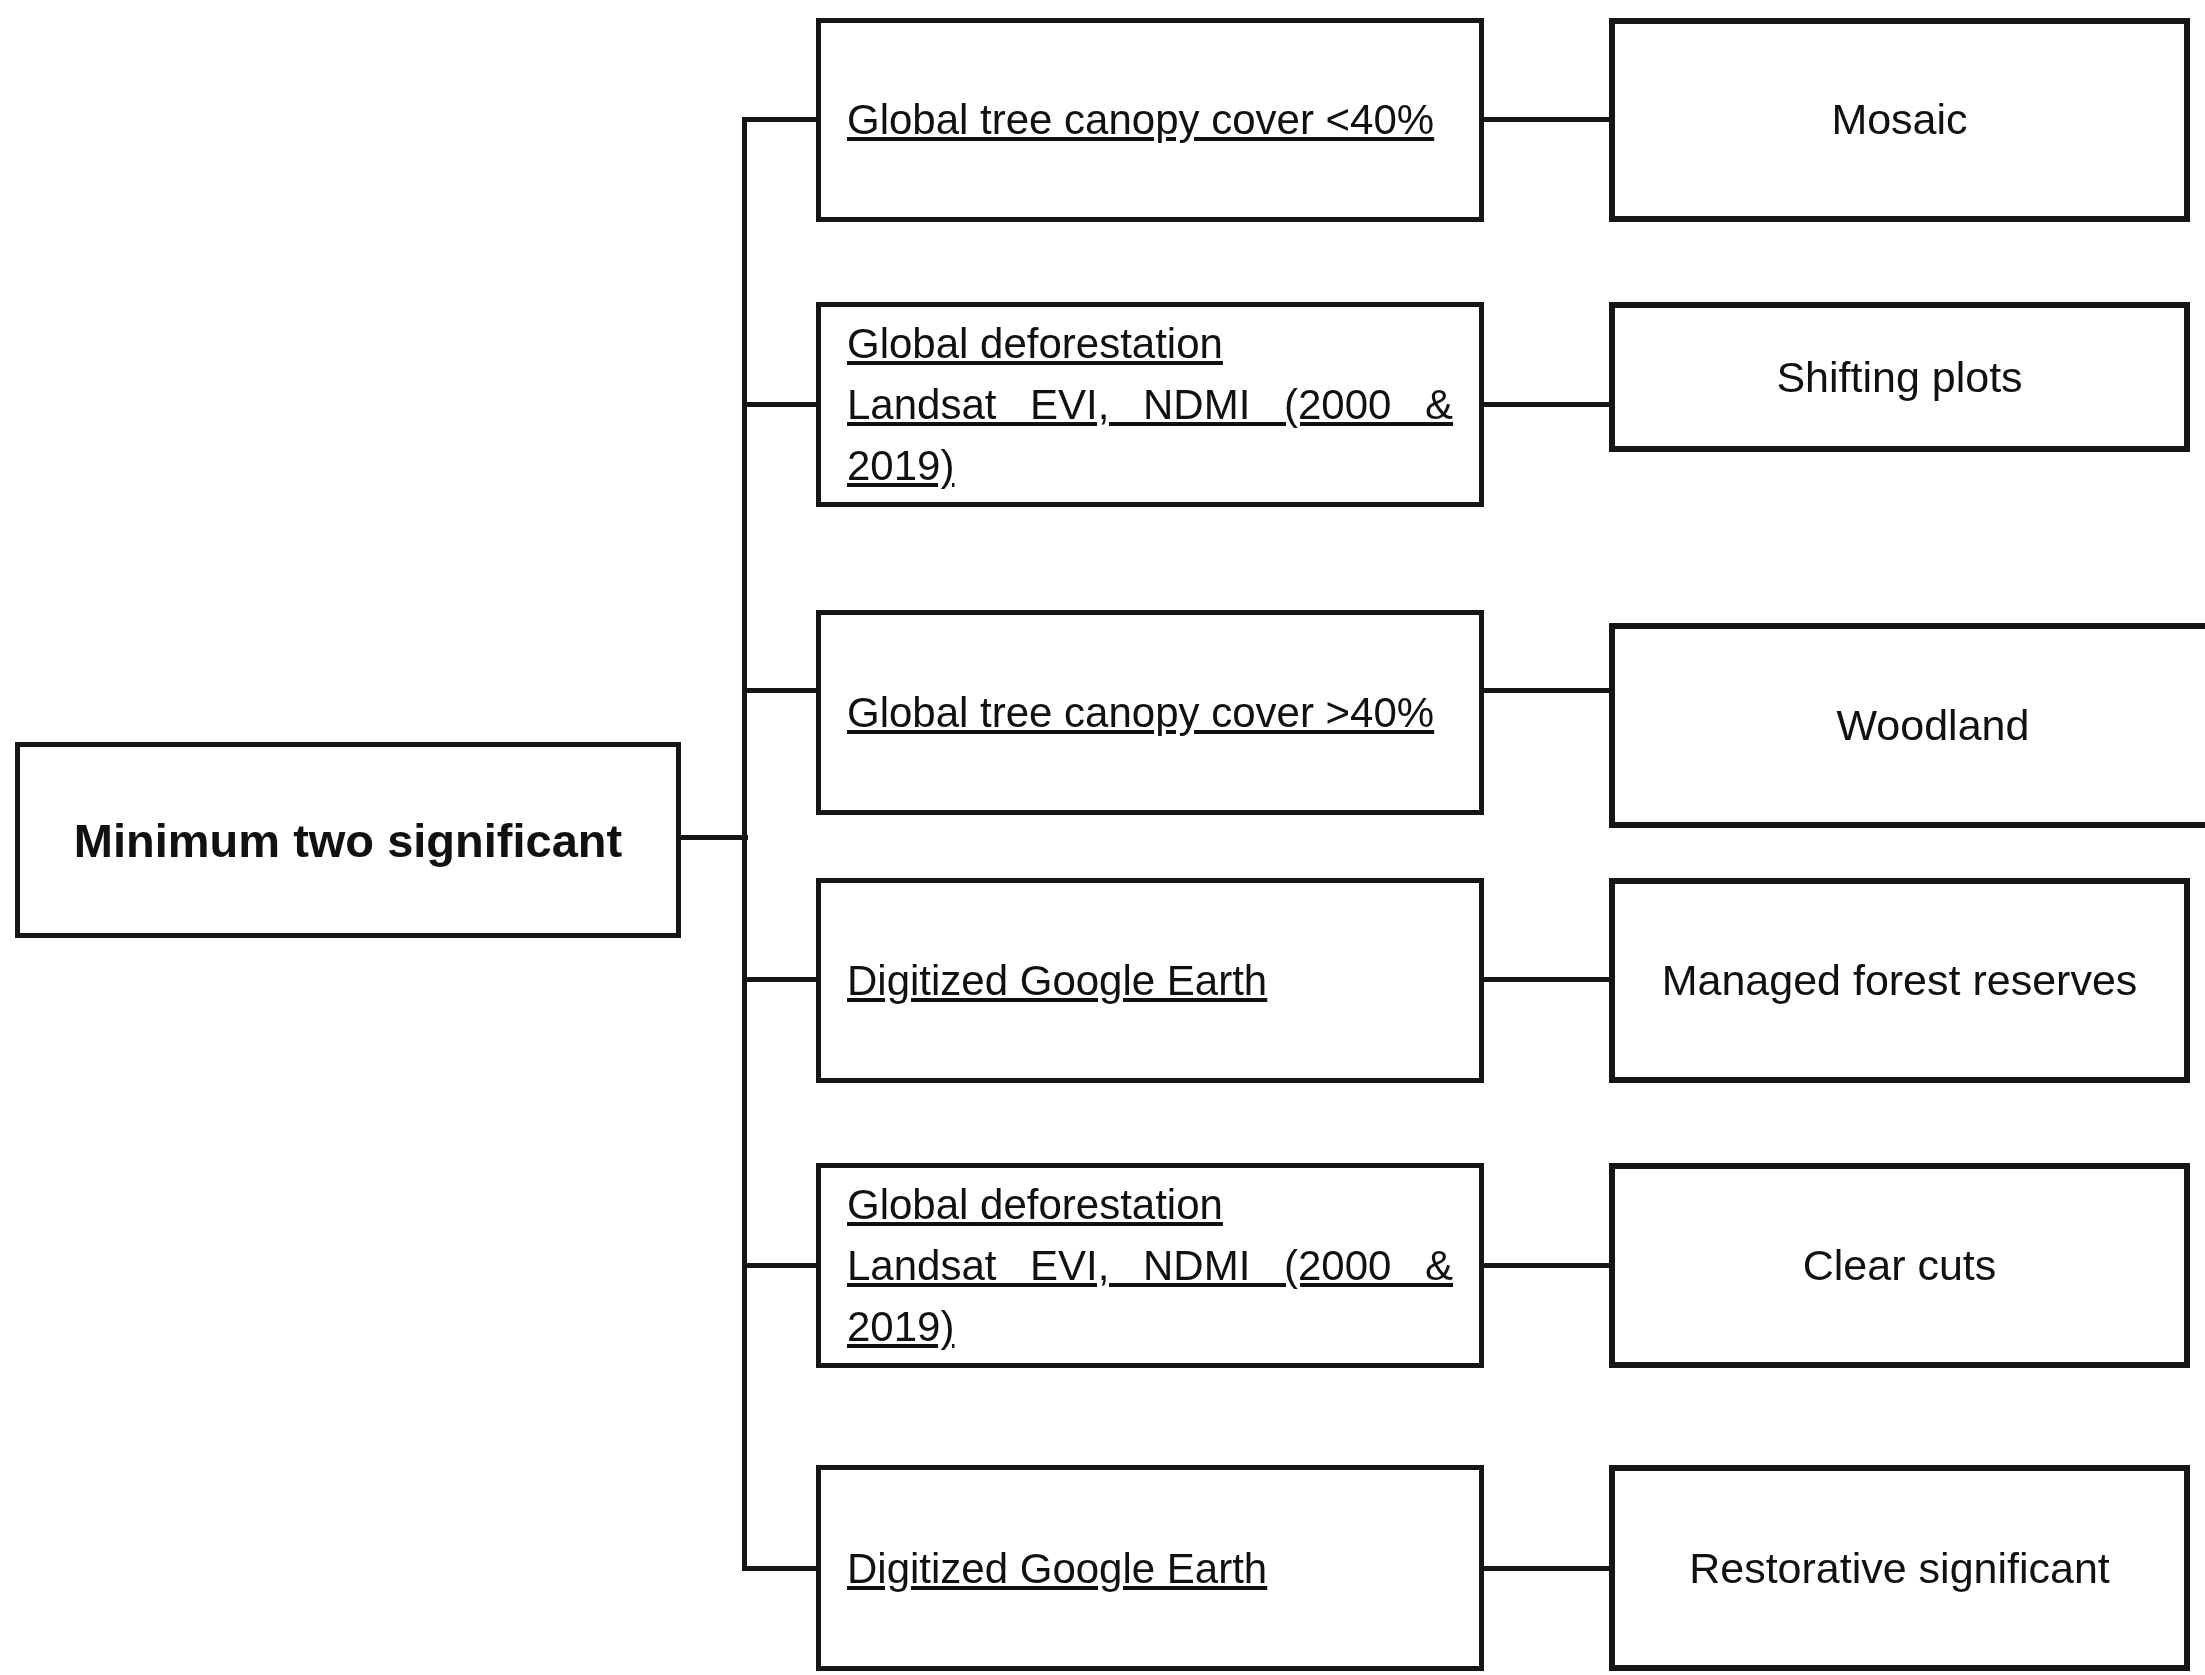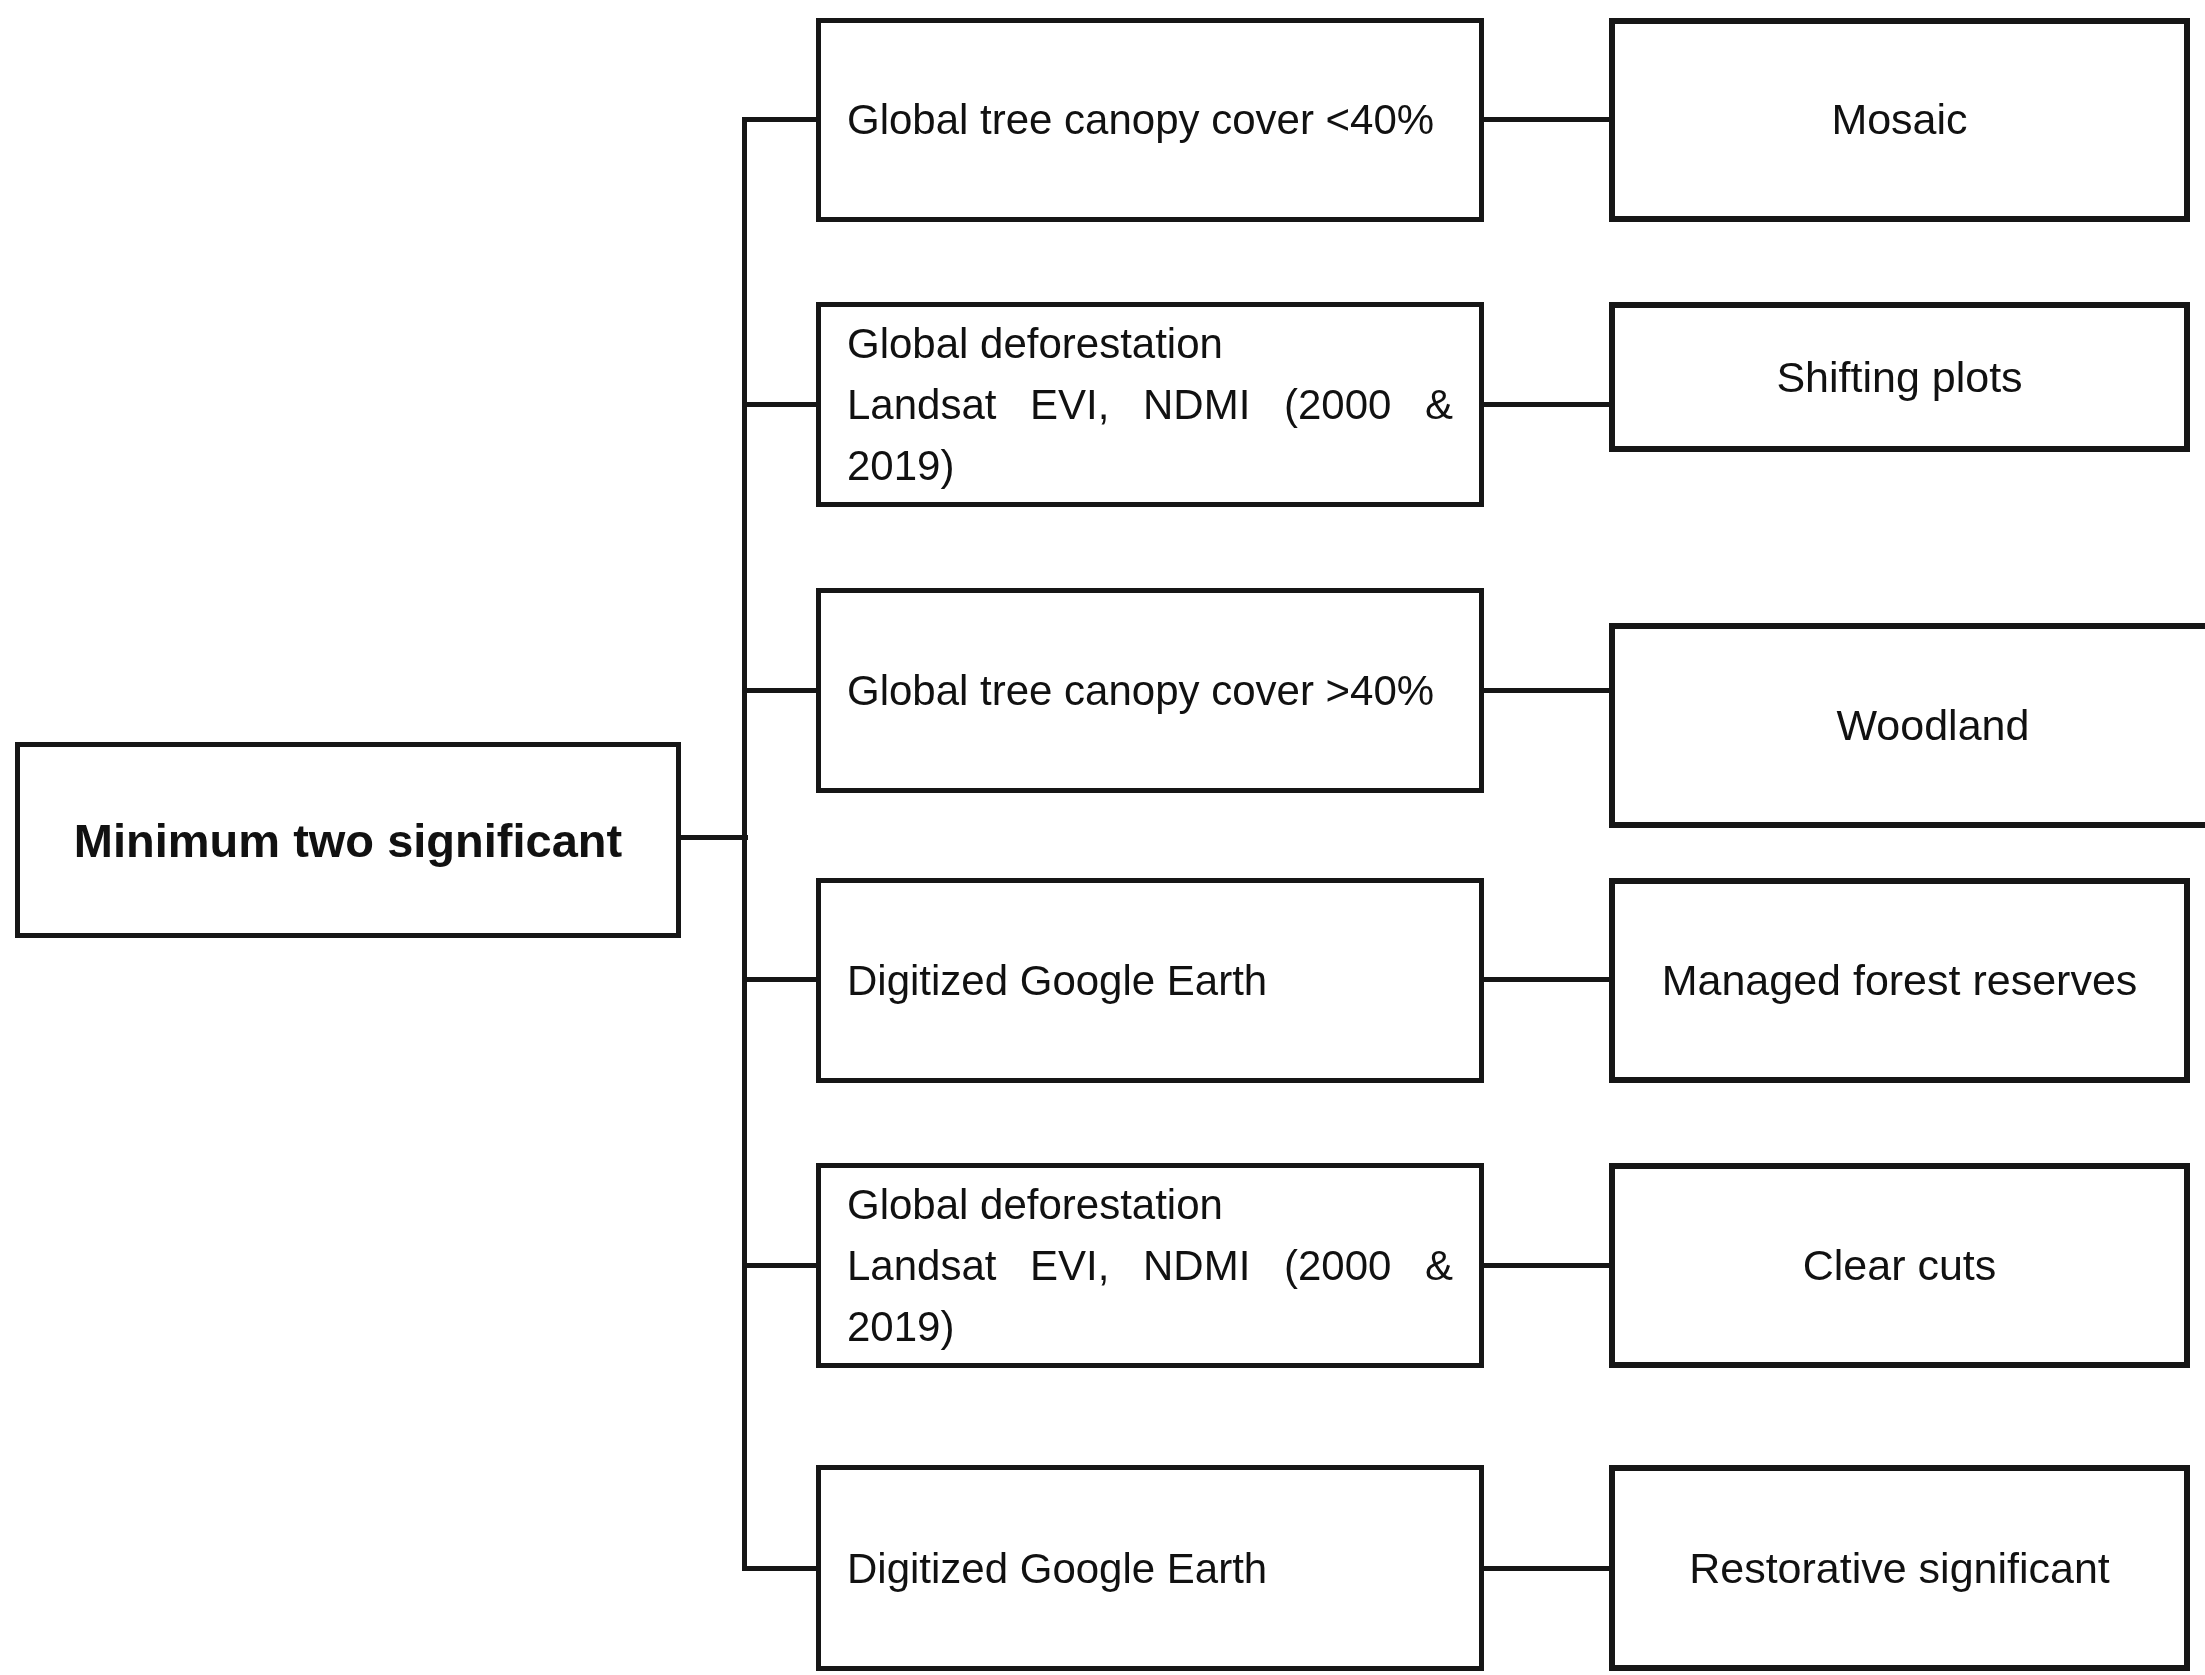--- a/index.html
+++ b/index.html
@@ -8,21 +8,21 @@
     font-family:"Liberation Sans","DejaVu Sans",sans-serif;
     color:#111111;
   }
   #diagram{position:relative;width:2205px;height:1675px;background:#ffffff;overflow:hidden;}
 
   .node{
     position:absolute;box-sizing:border-box;background:#ffffff;
     border:5.3px solid #161616;
     display:flex;flex-direction:column;justify-content:center;
   }
-  .src{align-items:flex-start;padding:0 26px;}
+  .src{align-items:flex-start;padding:0 26px;text-decoration:underline;}
   .tgt{align-items:center;border-width:6px;padding:0 7px;}
 
   .src-line{
     font-size:42px;line-height:61px;width:100%;
     white-space:nowrap;
   }
   .src-line.stretch{
     white-space:normal;
     text-align:justify;
     text-align-last:justify;
@@ -65,21 +65,21 @@
       <div class="node src" style="left: 816px; top: 302px; width: 668px; height: 205px;">
         <div class="src-line">Global deforestation</div>
         <div class="src-line stretch">Landsat EVI, NDMI (2000 &amp;</div>
         <div class="src-line">2019)</div>
       </div>
       <div class="line" style="left: 1484px; top: 402px; width: 125px; height: 5.3px;"></div>
       <div class="node tgt" style="left: 1609px; top: 302px; width: 581px; height: 150px;">
         <div class="tgt-line">Shifting plots</div>
       </div>
       <div class="line" style="left: 742px; top: 688px; width: 79px; height: 5.3px;"></div>
-      <div class="node src" style="left: 816px; top: 588px; width: 668px; height: 205px;">
+      <div class="node src" style="left: 816px; top: 610px; width: 668px; height: 205px;">
         <div class="src-line">Global tree canopy cover &gt;40%</div>
       </div>
       <div class="line" style="left: 1484px; top: 688px; width: 125px; height: 5.3px;"></div>
       <div class="node tgt" style="left: 1609px; top: 623px; width: 648px; height: 205px;">
         <div class="tgt-line">Woodland</div>
       </div>
       <div class="line" style="left: 742px; top: 977px; width: 79px; height: 5.3px;"></div>
       <div class="node src" style="left: 816px; top: 878px; width: 668px; height: 205px;">
         <div class="src-line">Digitized Google Earth</div>
       </div>

